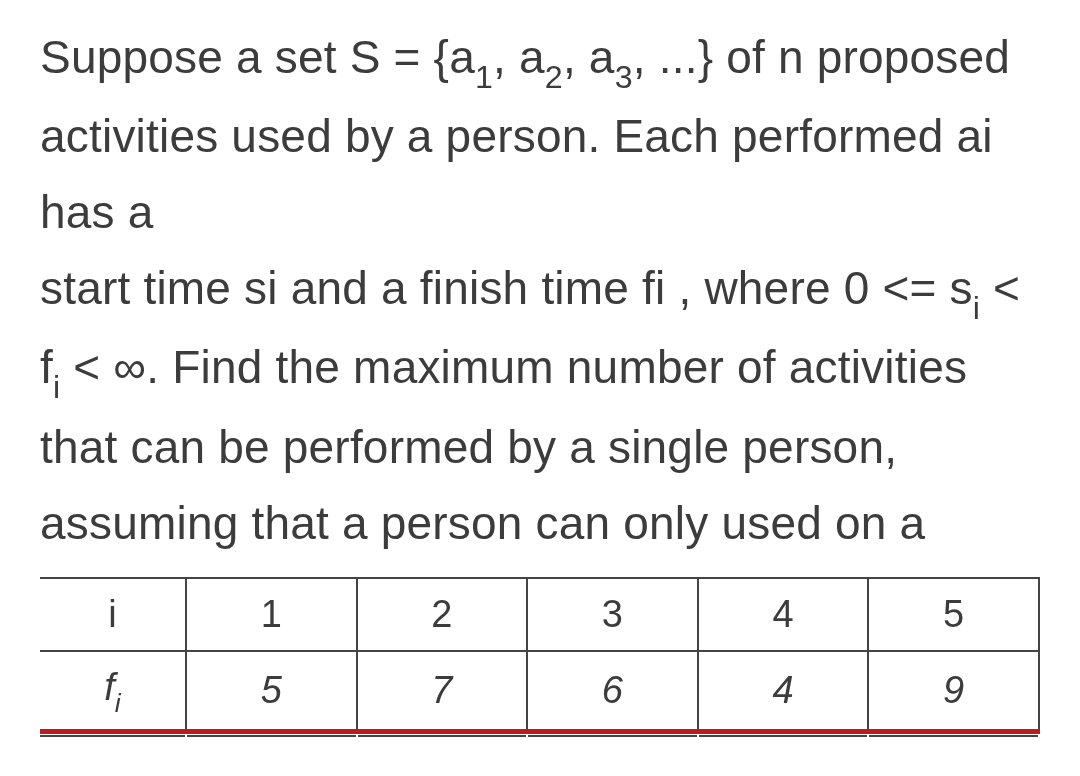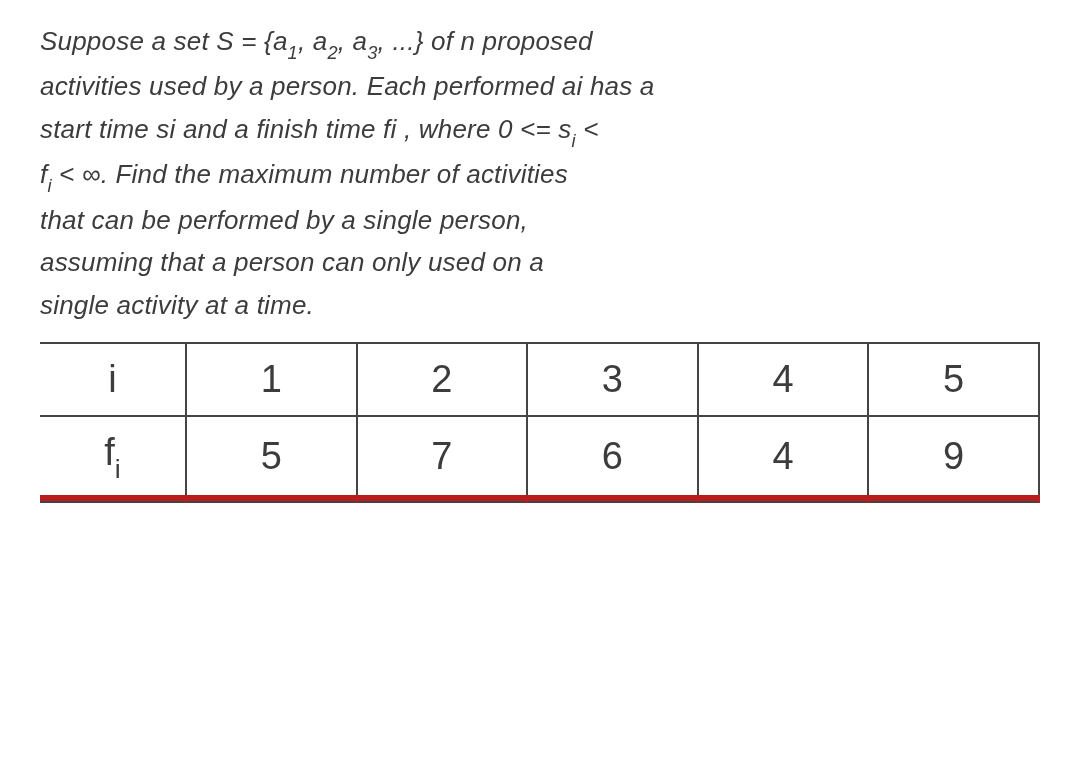--- a/index.html
+++ b/index.html
@@ -9,25 +9,24 @@
     }
     body {
       width: 1080px;
       height: 776px;
       background: #ffffff;
       font-family: Arial, Helvetica, sans-serif;
       padding: 20px 40px;
       color: #3c3c3c;
     }
     .problem-text {
-      font-size: 26px;
+      font-size: 46px;
       line-height: 1.65;
       margin-bottom: 15px;
       letter-spacing: 0.2px;
-      font-style: italic;
     }
     .sub {
       font-size: 0.7em;
       vertical-align: sub;
       position: relative;
       top: 0.15em;
     }
     table {
       width: 100%;
       border-collapse: collapse;
@@ -36,22 +35,23 @@
     }
     td {
       text-align: center;
       padding: 14px 8px;
       border-bottom: 2px solid #444;
     }
     tr.header-row td {
       border-top: 2px solid #444;
     }
     tr.last-row td {
-      border-bottom: 8px solid #b91c1c;
+      border-bottom: 5px solid #b91c1c;
       position: relative;
+      font-style: italic;
     }
     tr.last-row td::after {
       content: "";
       position: absolute;
       left: 0;
       right: 0;
       bottom: -8px;
       height: 2px;
       background: #444;
     }
@@ -74,21 +74,20 @@
   <span>activities used by a person. Each performed ai has a</span>
   <br>
   <span>start time si and a finish time fi , where 0 &lt;= s</span><span class="sub">i</span><span> &lt;</span>
   <br>
   <span>f</span><span class="sub">i</span><span> &lt; ∞. Find the maximum number of activities</span>
   <br>
   <span>that can be performed by a single person,</span>
   <br>
   <span>assuming that a person can only used on a</span>
   <br>
-  <span>single activity at a time.</span>
 </div>
 
 <table>
   <tbody>
       <tr class="header-row">
     <td><span class="row-label">i</span></td>
     <td>1</td>
     <td>2</td>
     <td>3</td>
     <td>4</td>

